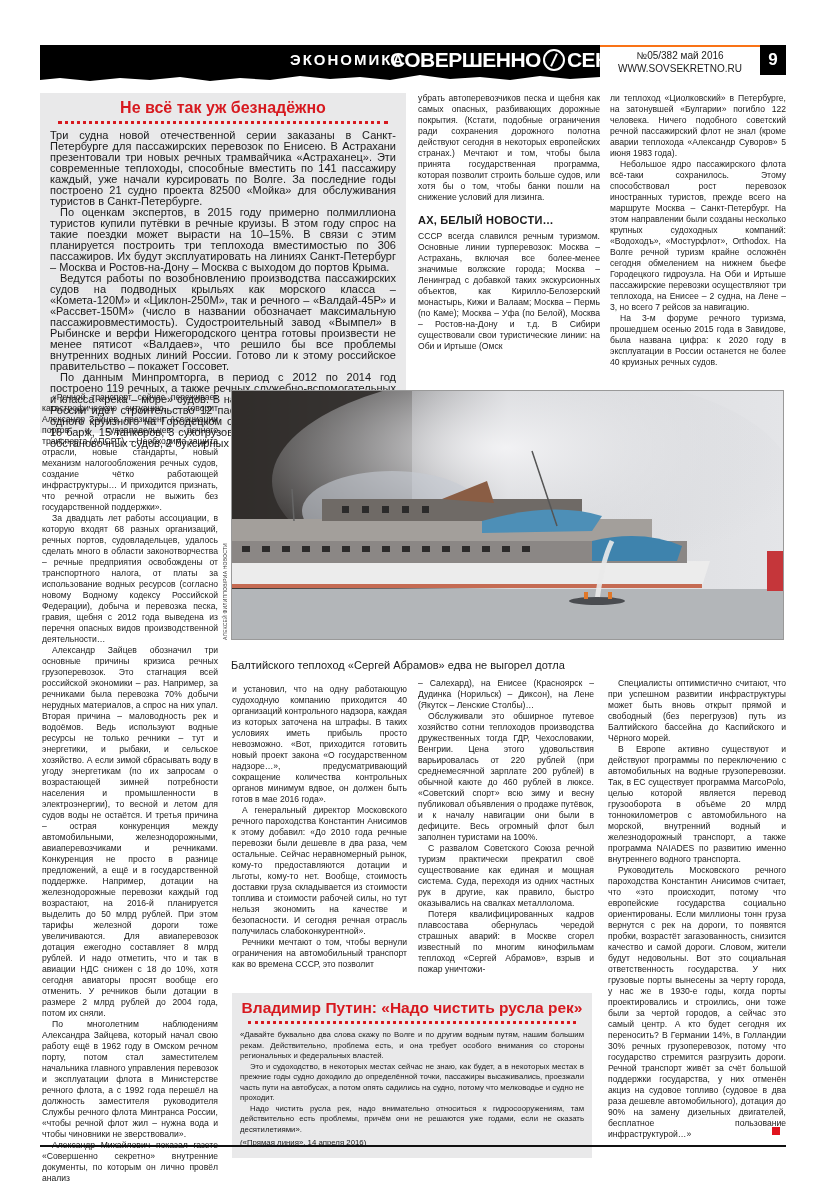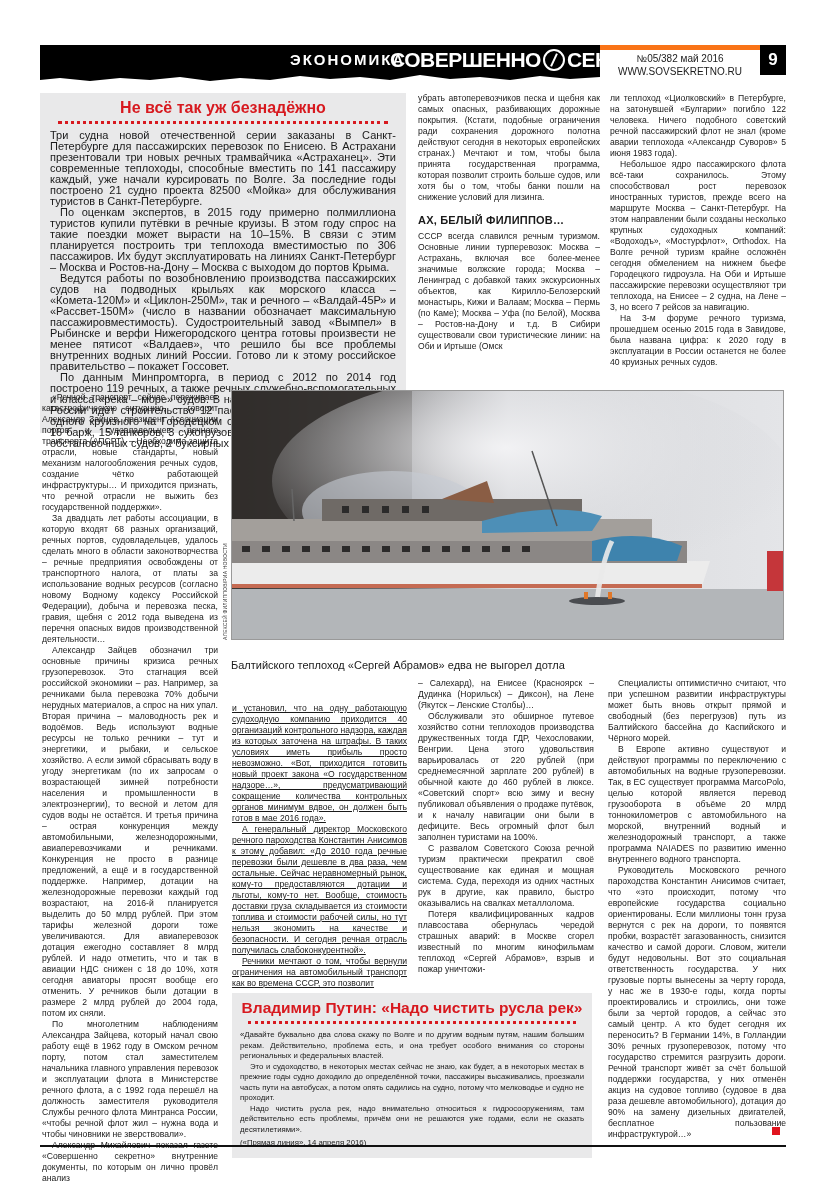--- a/index.html
+++ b/index.html
@@ -7,21 +7,21 @@
   body { font-family: "Liberation Sans", "DejaVu Sans", sans-serif; color: #1a1a1a; position: relative; }
 
   
   .header { position: absolute; left: 40px; top: 45px; width: 746px; height: 38px; }
   .hdr-black { position: absolute; left: 0; top: 0; width: 560px; height: 30px; background: #000; }
   .hdr-torn { position: absolute; left: 0; top: 28px; width: 560px; height: 10px; }
   .hdr-section { position: absolute; left: 250px; top: 6px; color: #fff; font-weight: bold; font-size: 15px; letter-spacing: 2px; }
   .hdr-logo { position: absolute; left: 350px; top: 3px; color: #fff; font-weight: bold; font-size: 21px; letter-spacing: -0.5px; display: flex; align-items: center; gap: 2px; font-family: "Liberation Sans", sans-serif; }
   .hdr-logo .globe { width: 22px; height: 22px; border: 2px solid #fff; border-radius: 50%; display: inline-block; position: relative; }
   .hdr-logo .globe::after { content: ""; position: absolute; left: 8px; top: 2px; width: 2px; height: 14px; background: #fff; transform: rotate(25deg); }
-  .hdr-info { position: absolute; left: 560px; top: 0; width: 160px; height: 30px; background: #fff; border-top: 5px solid #f97316; text-align: center; font-size: 10px; line-height: 13px; padding-top: 2px; }
+  .hdr-info { position: absolute; left: 560px; top: 0; width: 160px; height: 30px; background: #fff; border-top: 2px solid #f97316; text-align: center; font-size: 10px; line-height: 13px; padding-top: 2px; }
   .hdr-page { position: absolute; left: 720px; top: 0; width: 26px; height: 30px; background: #000; color: #fff; font-weight: bold; font-size: 17px; text-align: center; line-height: 30px; }
 
   
   .gray-box { background: #e9e9ea; position: absolute; }
   .box-title { color: #d7191f; font-weight: bold; text-align: center; }
   .dots { border-bottom: 3px dotted #d7191f; margin: 4px 8px 6px 8px; }
 
   .top-box { left: 40px; top: 93px; width: 366px; height: 340px; padding: 6px 10px; }
   .top-box .box-title { font-size: 16px; }
   .p-small { font-size: 11px; line-height: 11px; text-align: justify; text-indent: 10px; }
@@ -70,21 +70,21 @@
   <div class="box-title">Не всё так уж безнадёжно</div>
   <div class="dots"></div>
   <p class="p-small noind">Три судна новой отечественной серии заказаны в Санкт-Петербурге для пассажирских перевозок по Енисею. В Астрахани презентовали три новых речных трамвайчика «Астраханец». Эти современные теплоходы, способные вместить по 141 пассажиру каждый, уже начали курсировать по Волге. За последние годы построено 21 судно проекта 82500 «Мойка» для обслуживания туристов в Санкт-Петербурге.</p>
   <p class="p-small">По оценкам экспертов, в 2015 году примерно полмиллиона туристов купили путёвки в речные круизы. В этом году спрос на такие поездки может вырасти на 10–15%. В связи с этим планируется построить три теплохода вместимостью по 306 пассажиров. Их будут эксплуатировать на линиях Санкт-Петербург – Москва и Ростов-на-Дону – Москва с выходом до портов Крыма.</p>
   <p class="p-small">Ведутся работы по возобновлению производства пассажирских судов на подводных крыльях как морского класса – «Комета-120М» и «Циклон-250М», так и речного – «Валдай-45Р» и «Рассвет-150М» (число в названии обозначает максимальную пассажировместимость). Судостроительный завод «Вымпел» в Рыбинске и верфи Нижегородского центра готовы произвести не менее пятисот «Валдаев», что решило бы все проблемы внутренних водных линий России. Готово ли к этому российское правительство – покажет Госсовет.</p>
   <p class="p-small">По данным Минпромторга, в период с 2012 по 2014 год построено 119 речных, а также речных служебно-вспомогательных и класса «река – море» судов. В настоящее время на судоверфях России идёт строительство 12 пассажирских судов, в том числе одного круизного на Городецком судоремонтном заводе, а также 16 барж, 15 танкеров, 3 сухогрузов, 9 дноуглубительных судов, 11 обстановочных судов, 2 буксирных судов.</p>
 </div>
 
 <div class="col" style="left:418px; top:93px; width:182px;">
   <p class="noind">убрать автоперевозчиков песка и щебня как самых опасных, разбивающих дорожные покрытия. (Кстати, подобные ограничения ради сохранения дорожного полотна действуют сегодня в некоторых европейских странах.) Мечтают и том, чтобы была принята государственная программа, которая позволит строить больше судов, или хотя бы о том, чтобы банки пошли на снижение условий для лизинга.</p>
-  <p class="subhead">АХ, БЕЛЫЙ ФИЛИППОВ…</p>
+  <p class="subhead">АХ, БЕЛЫЙ НОВОСТИ…</p>
   <p class="noind">СССР всегда славился речным туризмом. Основные линии турперевозок: Москва – Астрахань, включая все более-менее значимые волжские города; Москва – Ленинград с добавкой таких экскурсионных объектов, как Кирилло-Белозерский монастырь, Кижи и Валаам; Москва – Пермь (по Каме); Москва – Уфа (по Белой), Москва – Ростов-на-Дону и т.д. В Сибири существовали свои туристические линии: на Оби и Иртыше (Омск</p>
 </div>
 
 <div class="col" style="left:610px; top:93px; width:176px;">
   <p class="noind">ли теплоход «Циолковский» в Петербурге, на затонувшей «Булгарии» погибло 122 человека. Ничего подобного советский речной пассажирский флот не знал (кроме аварии теплохода «Александр Суворов» 5 июня 1983 года).</p>
   <p>Небольшое ядро пассажирского флота всё-таки сохранилось. Этому способствовал рост перевозок иностранных туристов, прежде всего на маршруте Москва – Санкт-Петербург. На этом направлении были созданы несколько крупных судоходных компаний: «Водоходъ», «Мостурфлот», Orthodox. На Волге речной туризм крайне осложнён сегодня обмелением на нижнем бьефе Городецкого гидроузла. На Оби и Иртыше пассажирские перевозки осуществляют три теплохода, на Енисее – 2 судна, на Лене – 3, но всего 7 рейсов за навигацию.</p>
   <p>На 3-м форуме речного туризма, прошедшем осенью 2015 года в Завидове, была названа цифра: к 2020 году в эксплуатации в России останется не более 40 круизных речных судов.</p>
 </div>
 
 <div class="col" style="left:42px; top:392px; width:176px;">
@@ -157,21 +157,21 @@
 
     <ellipse cx="365" cy="210" rx="28" ry="4" fill="#4a4c50"></ellipse>
     <rect x="352" y="201" width="4" height="7" fill="#e0782a"></rect>
     <rect x="376" y="201" width="4" height="7" fill="#e0782a"></rect>
 
     <rect x="535" y="160" width="18" height="40" fill="#c5363a"></rect>
   </svg>
 </div>
 <div class="caption">Балтийского теплоход «Сергей Абрамов» едва не выгорел дотла</div>
 
-<div class="col" style="left:232px; top:703px; width:175px;text-decoration:underline;">
+<div class="col" style="left:232px; top:684px; width:175px;">
   <p class="noind">и установил, что на одну работающую судоходную компанию приходится 40 организаций контрольного надзора, каждая из которых заточена на штрафы. В таких условиях иметь прибыль просто невозможно. «Вот, приходится готовить новый проект закона «О государственном надзоре…», предусматривающий сокращение количества контрольных органов минимум вдвое, он должен быть готов в мае 2016 года».</p>
   <p>А генеральный директор Московского речного пароходства Константин Анисимов к этому добавил: «До 2010 года речные перевозки были дешевле в два раза, чем остальные. Сейчас неравномерный рынок, кому-то предоставляются дотации и льготы, кому-то нет. Вообще, стоимость доставки груза складывается из стоимости топлива и стоимости рабочей силы, но тут нельзя экономить на качестве и безопасности. И сегодня речная отрасль получилась слабоконкурентной».</p>
   <p>Речники мечтают о том, чтобы вернули ограничения на автомобильный транспорт как во времена СССР, это позволит</p>
 </div>
 
 <div class="col" style="left:418px; top:678px; width:176px;">
   <p class="noind">– Салехард), на Енисее (Красноярск – Дудинка (Норильск) – Диксон), на Лене (Якутск – Ленские Столбы)…</p>
   <p>Обслуживали это обширное путевое хозяйство сотни теплоходов производства дружественных тогда ГДР, Чехословакии, Венгрии. Цена этого удовольствия варьировалась от 220 рублей (при среднемесячной зарплате 200 рублей) в обычной каюте до 460 рублей в люксе. «Советский спорт» всю зиму и весну публиковал объявления о продаже путёвок, и к началу навигации они были в дефиците. Весь огромный флот был заполнен туристами на 100%.</p>
   <p>С развалом Советского Союза речной туризм практически прекратил своё существование как единая и мощная система. Суда, переходя из одних частных рук в другие, как правило, быстро оказывались на свалках металлолома.</p>
   <p>Потеря квалифицированных кадров плавсостава обернулась чередой страшных аварий: в Москве сгорел известный по многим кинофильмам теплоход «Сергей Абрамов», взрыв и пожар уничтожи-</p>

